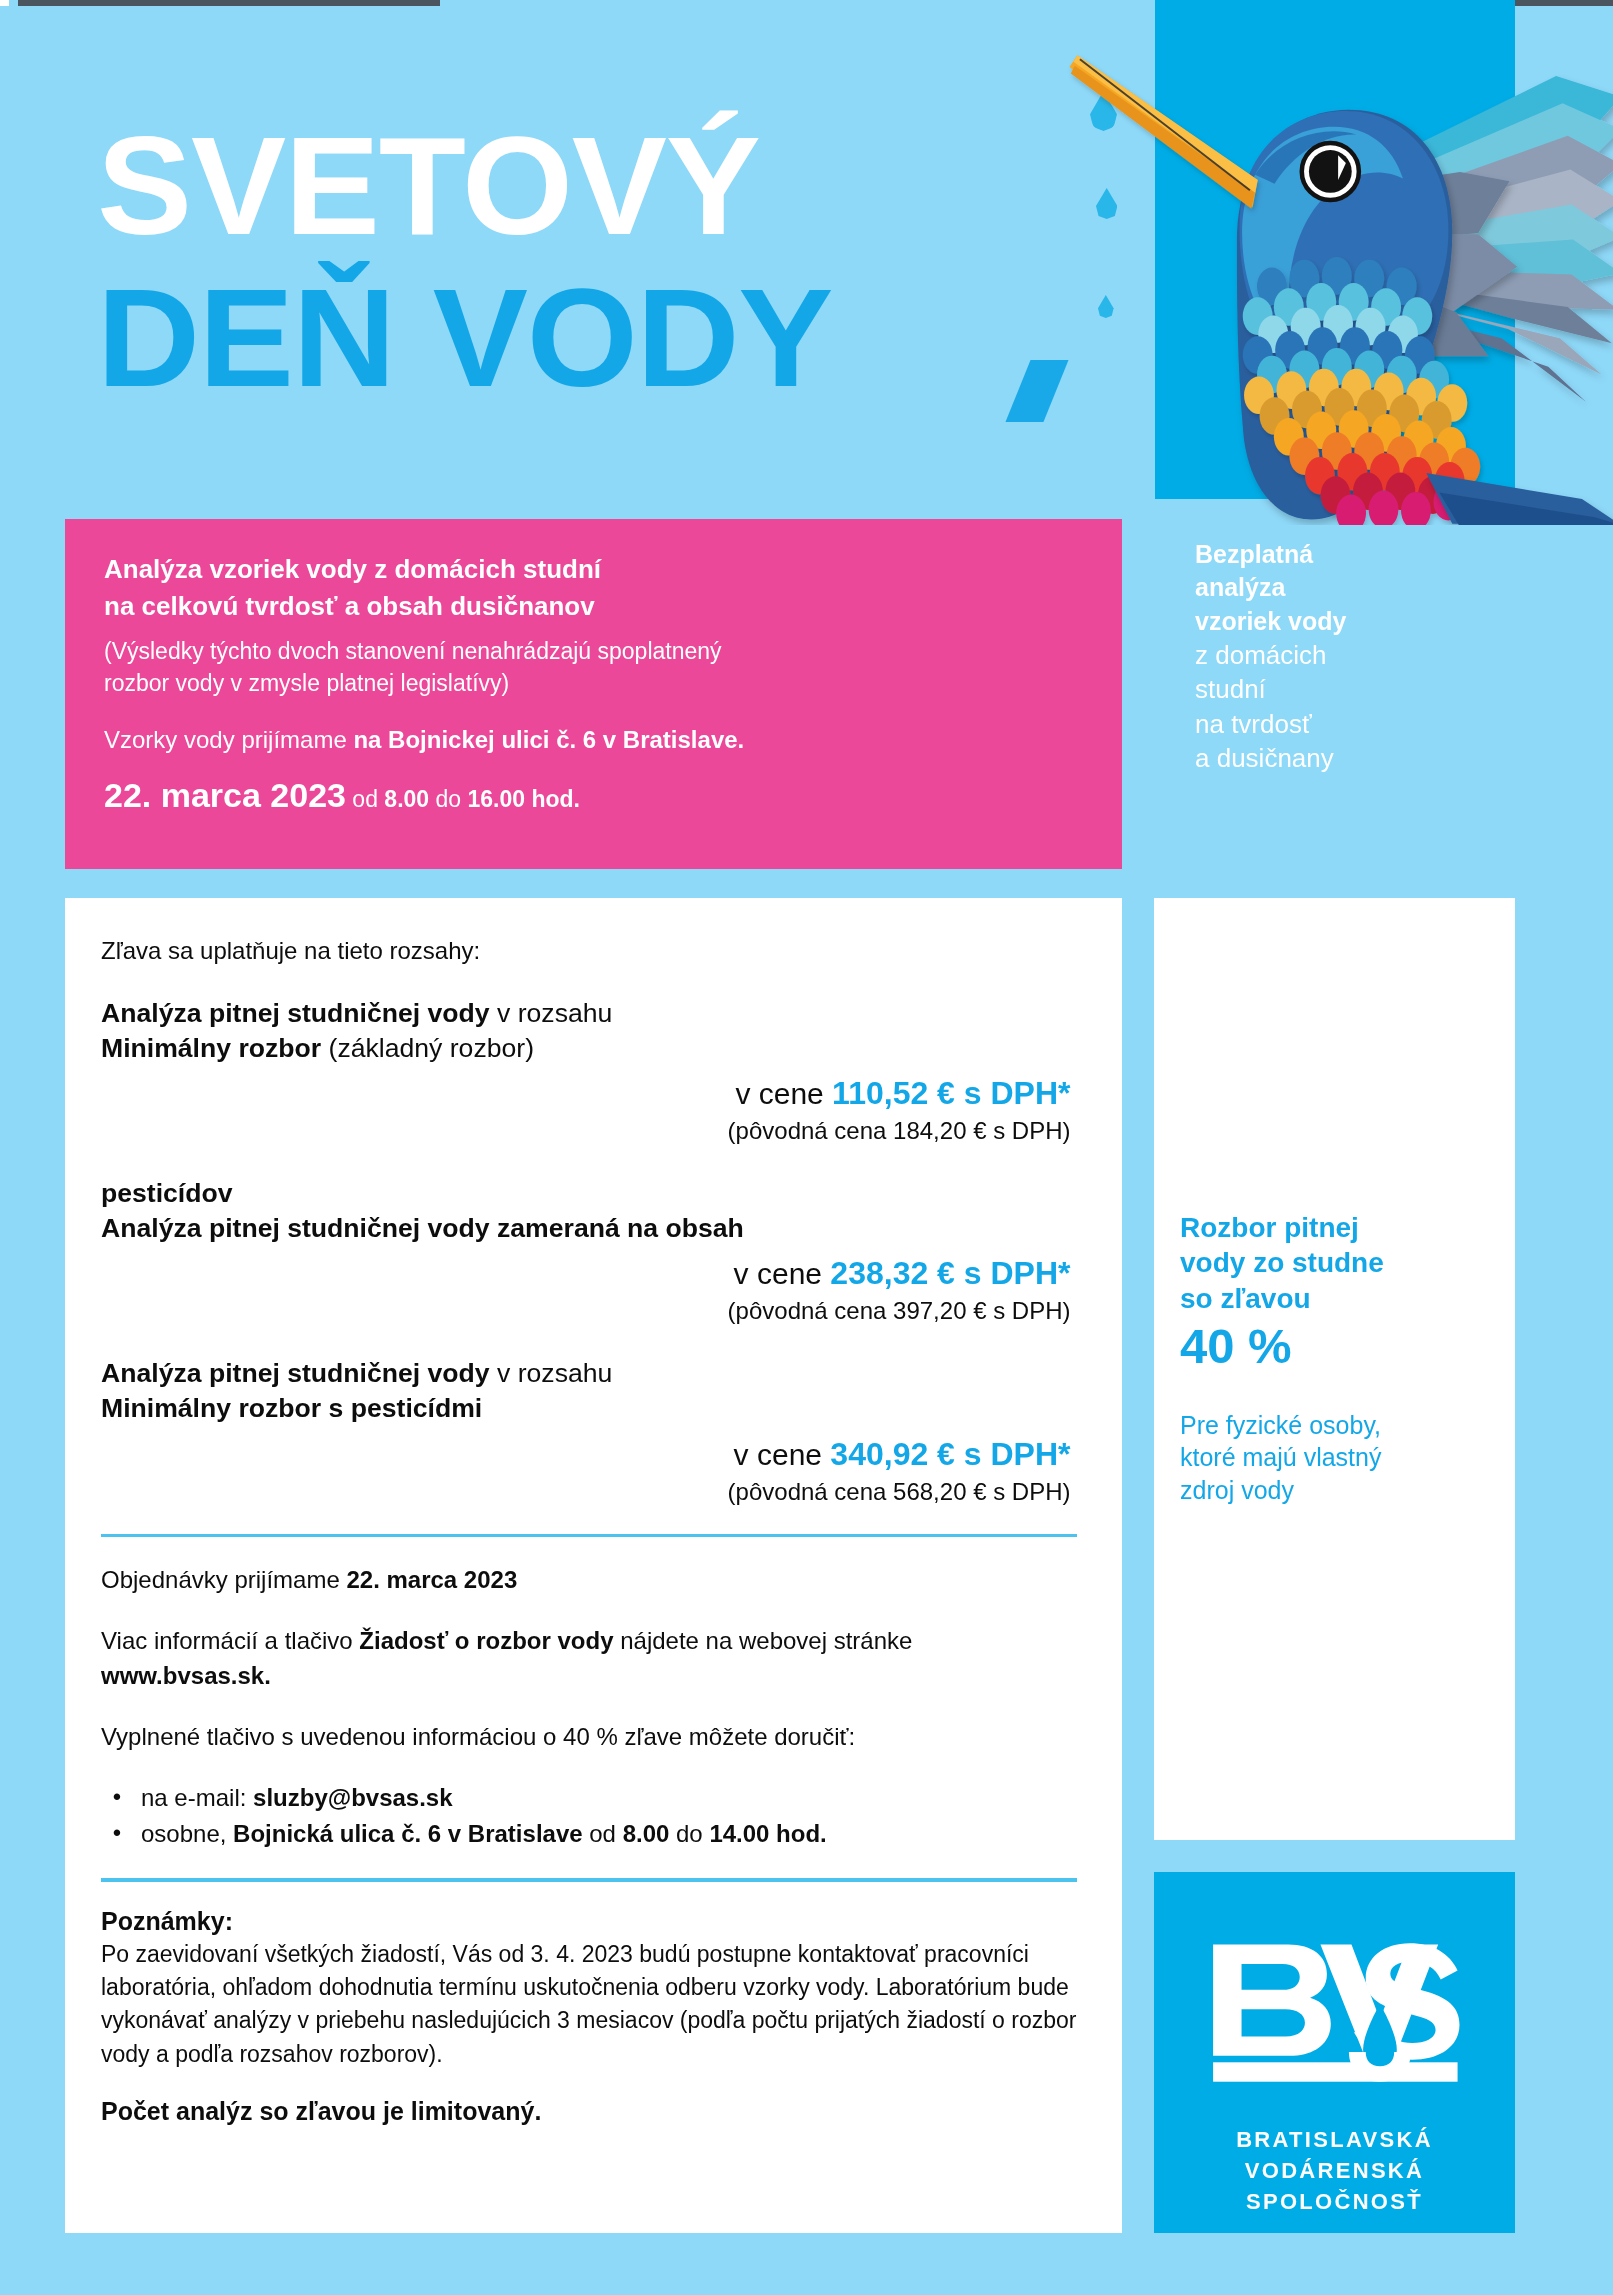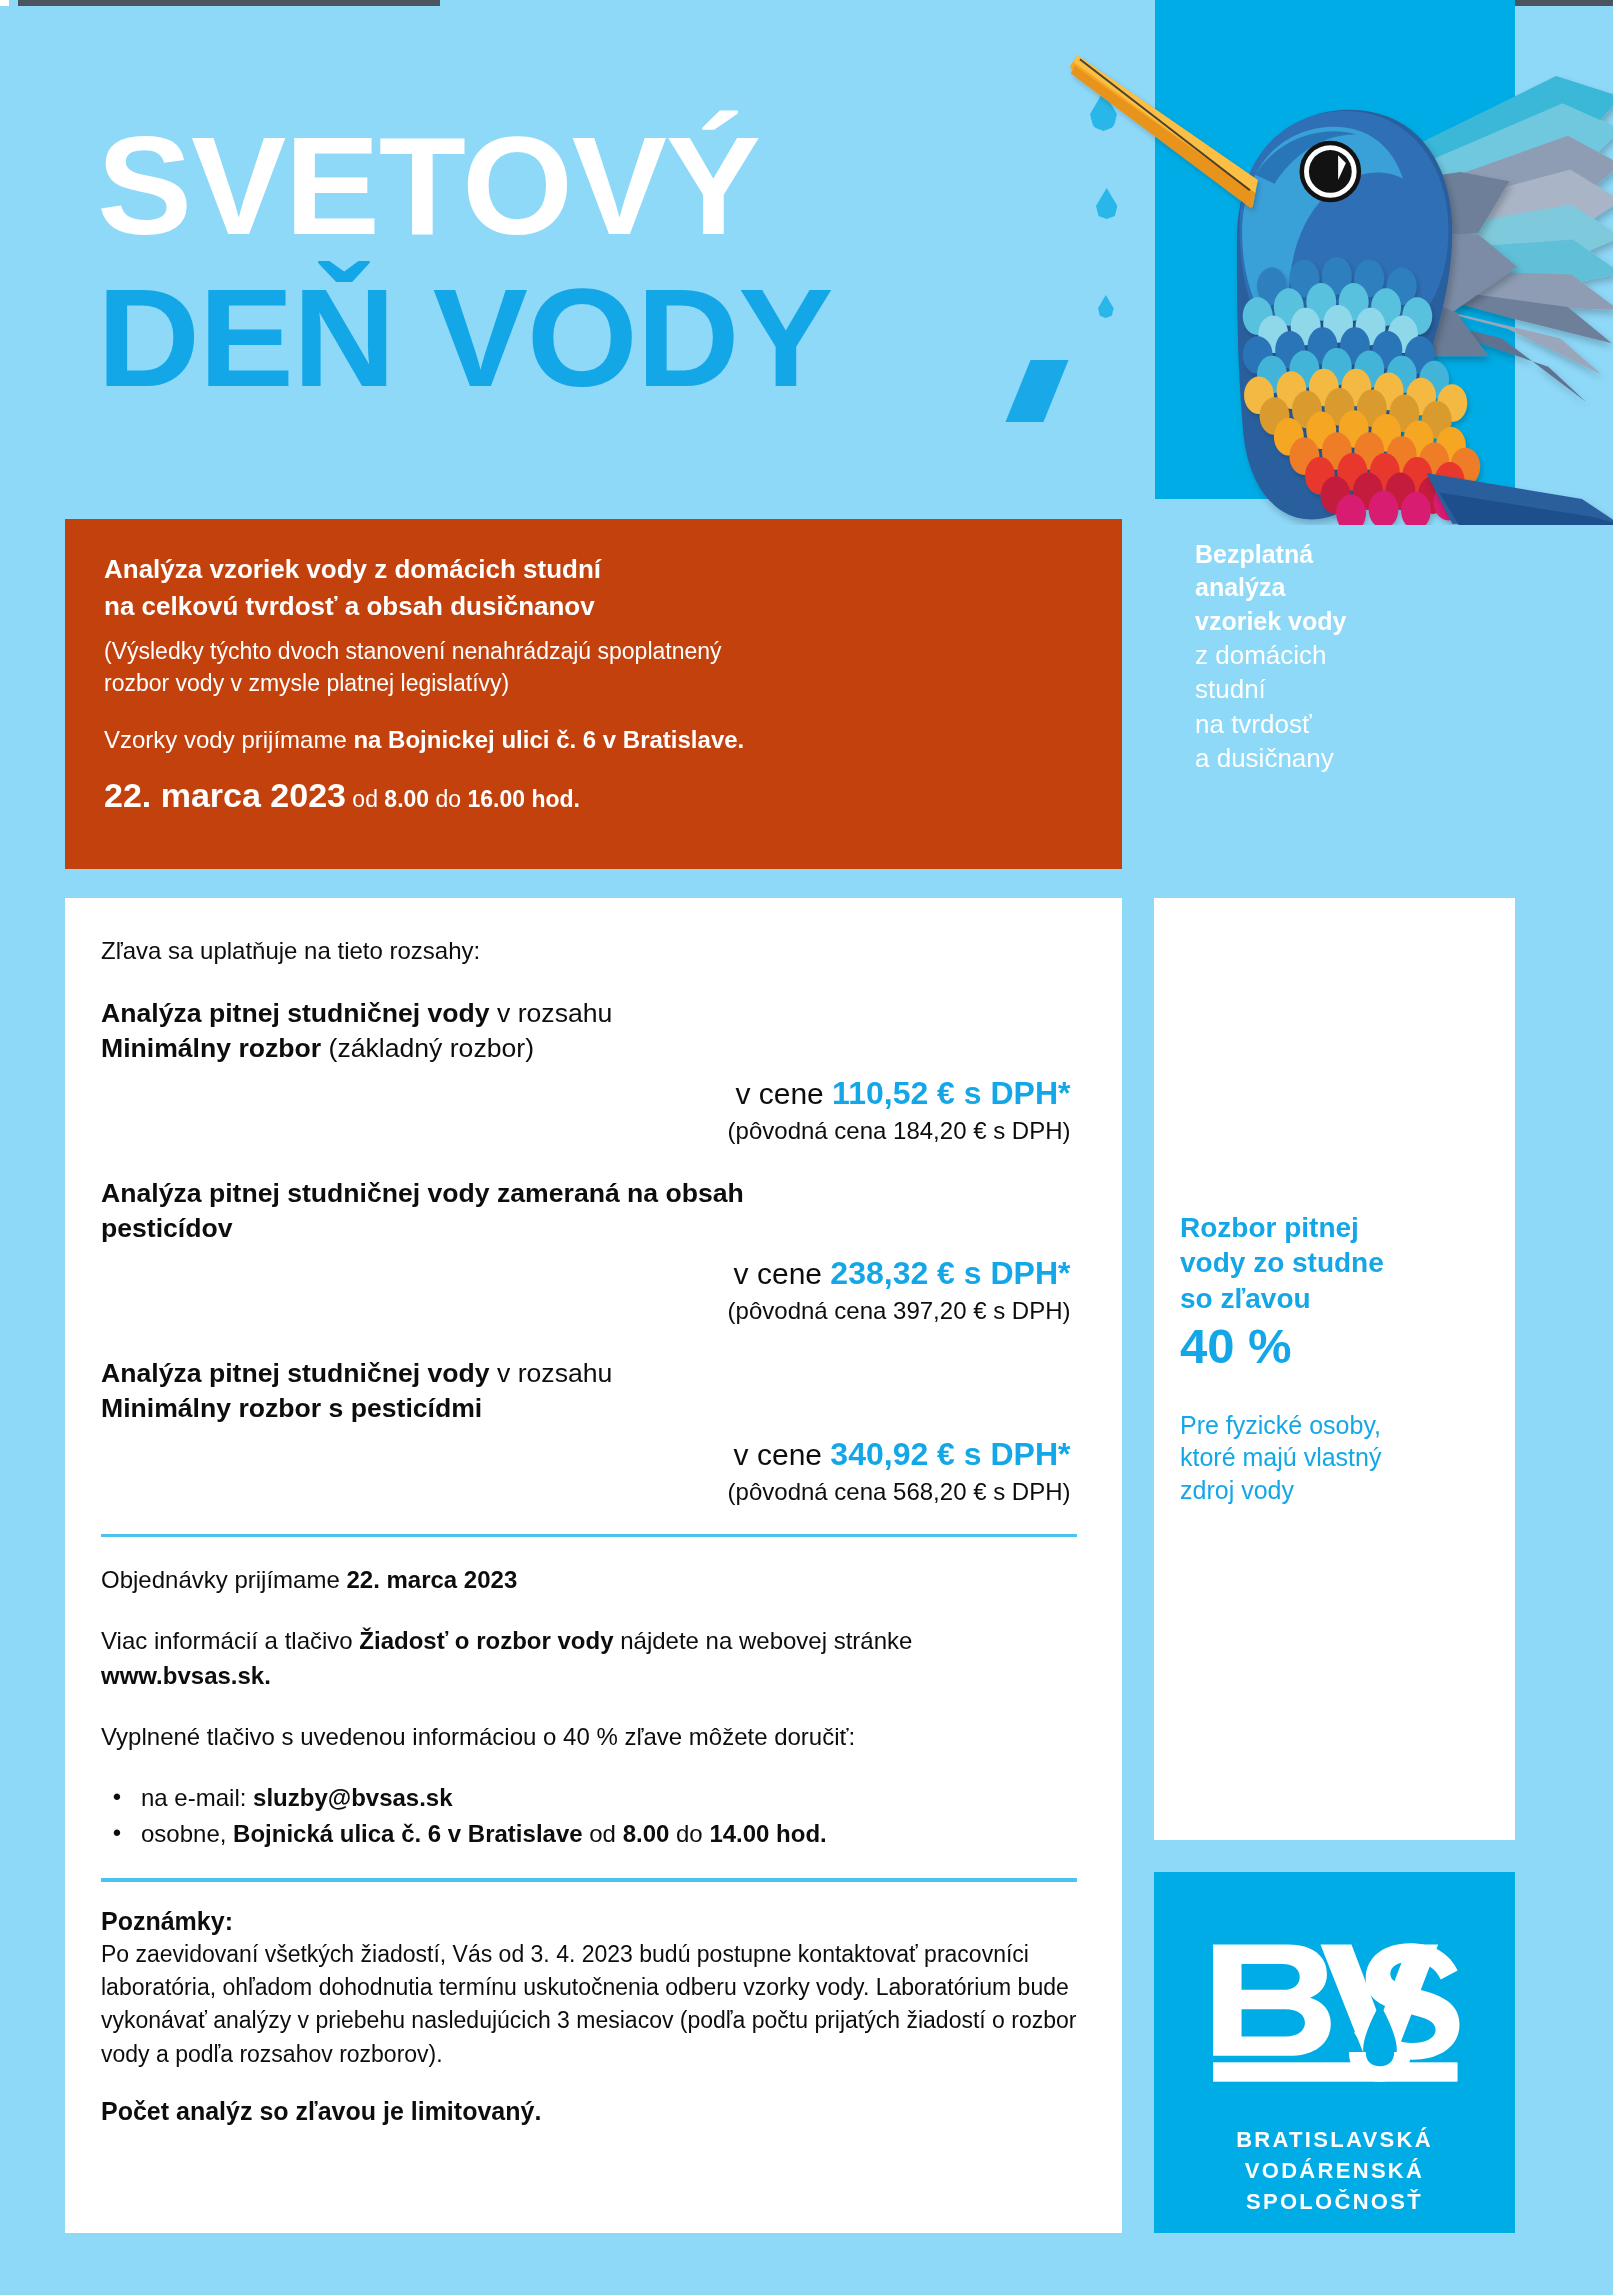--- a/index.html
+++ b/index.html
@@ -49,21 +49,21 @@
   }
   .headline .l2 {
     font-size:140px; font-weight:700; color:#13a7e8; line-height:1.0;
     letter-spacing:-1.3px; margin-top:14.3px;
     transform:scaleX(1.02); transform-origin:left center;
   }
 
   
   .panel-blue-main {
     position:absolute; left:65px; top:519px; width:1057px; height:350px;
-    background:#c2410c;
+    background:#ec4899;
   }
   .panel-white-main {
     position:absolute; left:65px; top:898px; width:1057px; height:1335px;
     background:#ffffff;
   }
   .panel-white-right {
     position:absolute; left:1154px; top:898px; width:361px; height:942px;
     background:#ffffff;
   }
   .panel-logo {
@@ -350,22 +350,22 @@
       <div><b>Minimálny rozbor</b><span> (základný rozbor)</span></div>
     </div>
     <div class="price-row">
       <div class="price-main"><span>v cene </span><span class="amt">110,52 € s DPH*</span></div>
       <div class="price-old">(pôvodná cena 184,20 € s DPH)</div>
     </div>
   </div>
 
   <div class="offer">
     <div class="title">
+      <div><b>pesticídov</b></div>
       <div><b>Analýza pitnej studničnej vody zameraná na obsah</b></div>
-      <div><b>pesticídov</b></div>
     </div>
     <div class="price-row">
       <div class="price-main"><span>v cene </span><span class="amt">238,32 € s DPH*</span></div>
       <div class="price-old">(pôvodná cena 397,20 € s DPH)</div>
     </div>
   </div>
 
   <div class="offer">
     <div class="title">
       <div><b>Analýza pitnej studničnej vody</b><span> v rozsahu</span></div>

